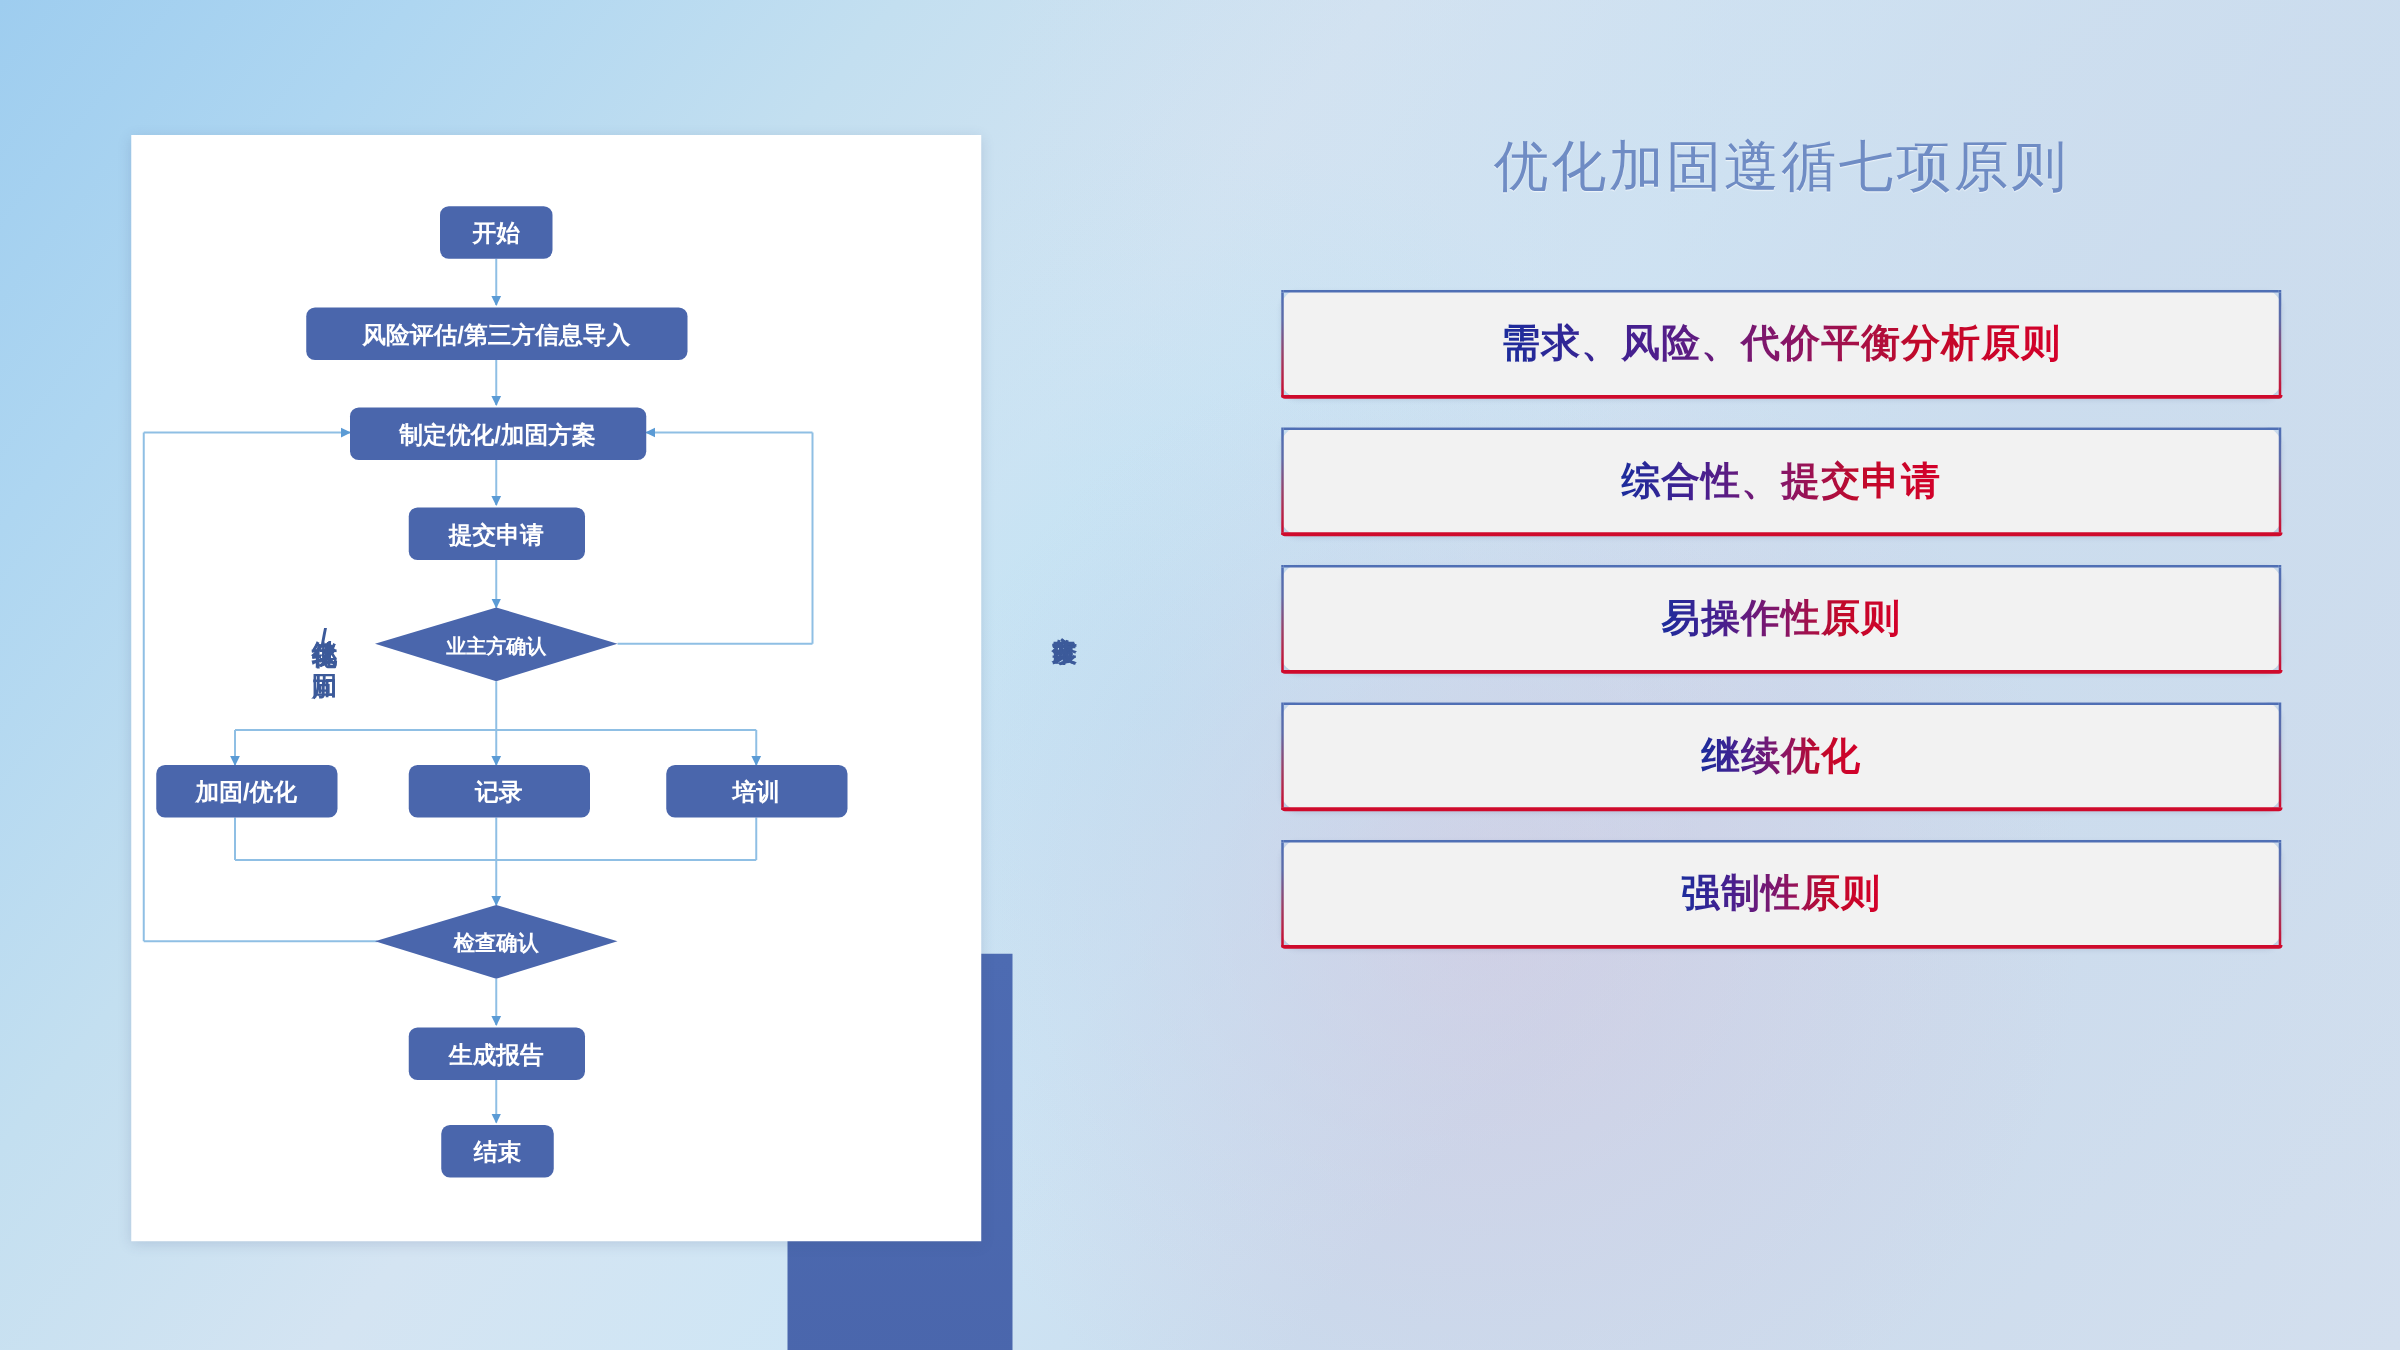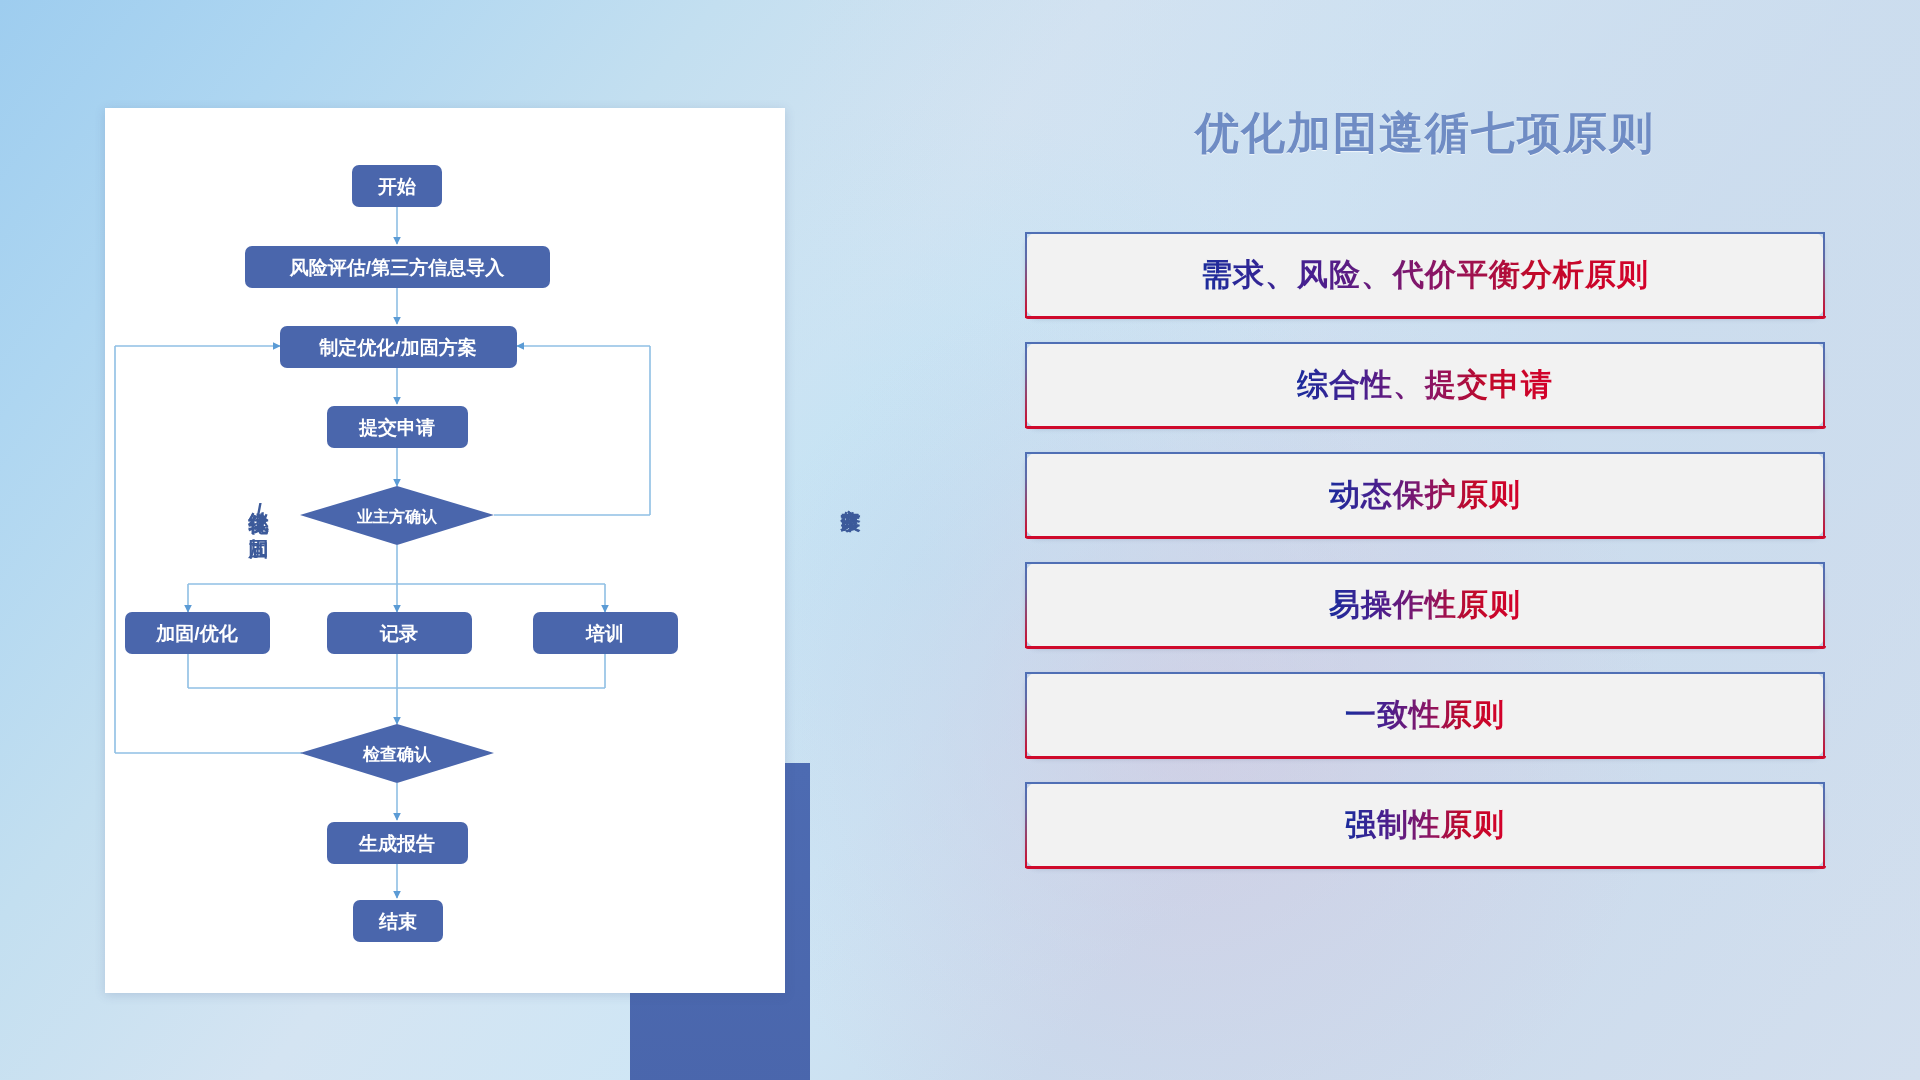--- a/index.html
+++ b/index.html
@@ -69,21 +69,21 @@
     position:absolute;
     left:1010px; top:90px;
     width:830px; height:930px;
   }
   #panel-title {
     position:absolute;
     left:0; top:14px;
     width:830px;
     text-align:center;
     font-size:44px;
-    font-weight:bold;
+    font-weight:normal;
     color:#6f8cc4;
     letter-spacing:2px;
     text-shadow:0 1px 1px rgba(255,255,255,0.7);
   }
   #card-list {
     position:absolute;
     left:15px; top:142px;
     width:800px;
   }
   .p-card {
@@ -242,30 +242,27 @@
     <div id="card-list">
 
       <div class="p-card">
         <span class="p-card-text">需求、风险、代价平衡分析原则</span>
       </div>
 
       <div class="p-card">
         <span class="p-card-text">综合性、提交申请</span>
       </div>
 
-      <div class="p-card">
-        <span class="p-card-text">动态保护原则</span>
-      </div>
 
       <div class="p-card">
         <span class="p-card-text">易操作性原则</span>
       </div>
 
       <div class="p-card">
-        <span class="p-card-text">一致性原则</span>
+        <span class="p-card-text">继续优化</span>
       </div>
 
       <div class="p-card">
         <span class="p-card-text">强制性原则</span>
       </div>
 
 
     </div>
   </div>
 

